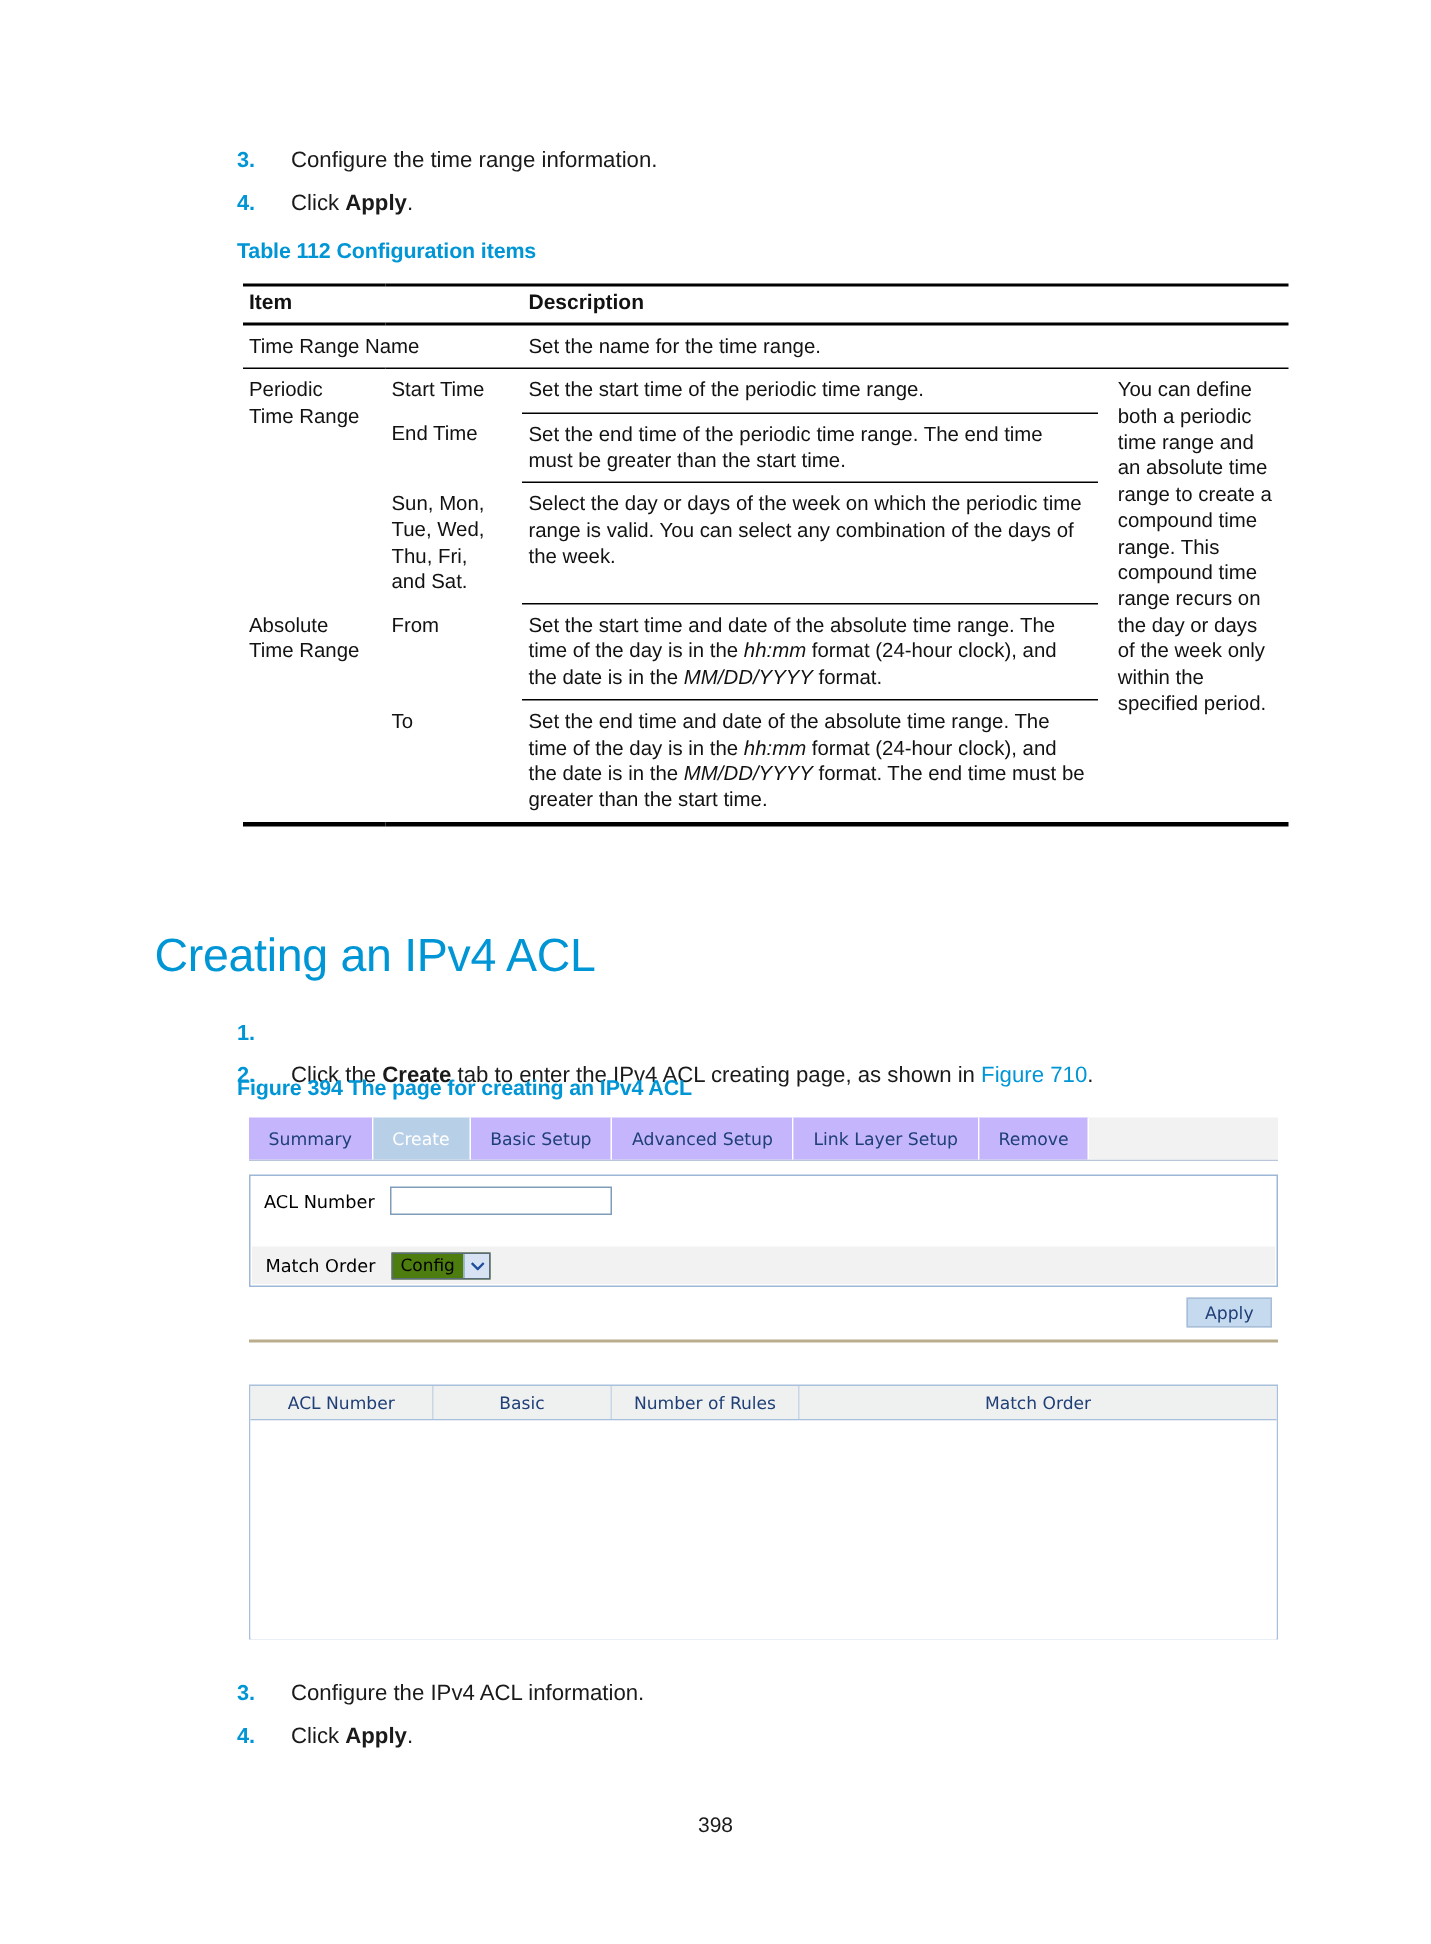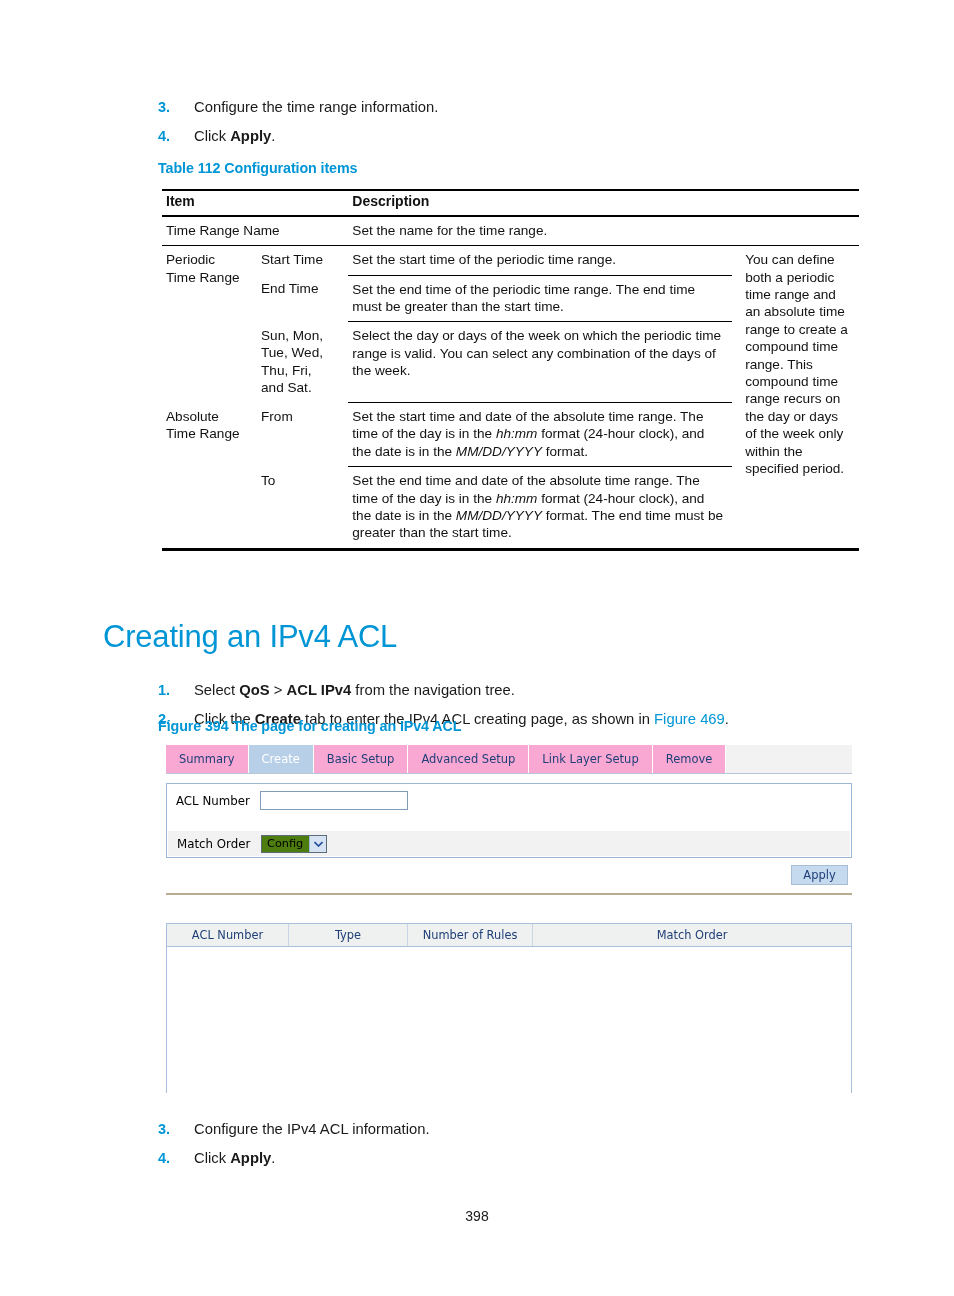--- a/index.html
+++ b/index.html
@@ -117,21 +117,21 @@
     display: flex;
     height: 28px;
     border-bottom: 1px solid #b9c6d9;
   }
   .tab {
     display: flex;
     align-items: center;
     justify-content: center;
     font-size: 11.5px;
     color: #1f3f77;
-    background: #f9a8d4;
+    background: #c4b5fd;
     border-right: 1px solid #ffffff;
     padding: 0 13px;
     height: 100%;
     box-sizing: border-box;
     white-space: nowrap;
   }
   .tab.active {
     background: #b8cfe8;
     color: #ffffff;
   }
@@ -353,25 +353,24 @@
         <td class="rule-bottom" style="padding:0;height:0;"></td>
       </tr>
     </tbody>
   </table>
 
   <h1 class="h1">Creating an IPv4 ACL</h1>
 
   <div class="steps" style="top:681px;">
     <div class="step">
       <span class="step-num">1.</span>
-      <span class="step-text"><span>Select </span><b>QoS</b><span> &gt; </span><b>ACL IPv4</b><span> from the navigation tree.</span></span>
     </div>
     <div class="step">
       <span class="step-num">2.</span>
-      <span class="step-text"><span>Click the </span><b>Create</b><span> tab to enter the IPv4 ACL creating page, as shown in </span><span style="color:#0096d6;">Figure 469</span><span>.</span></span>
+      <span class="step-text"><span>Click the </span><b>Create</b><span> tab to enter the IPv4 ACL creating page, as shown in </span><span style="color:#0096d6;">Figure 710</span><span>.</span></span>
     </div>
   </div>
 
   <div class="caption" style="left:158px; top:718px;">Figure 394 The page for creating an IPv4 ACL</div>
 
   <div class="shot">
 
     <div class="tabbar">
       <div class="tab">Summary</div>
       <div class="tab active">Create</div>
@@ -404,21 +403,21 @@
 
     <div class="apply-wrap">
       <div class="btn-apply">Apply</div>
     </div>
 
     <div class="hsep"></div>
 
     <div class="grid">
       <div class="grid-head">
         <div class="gc0">ACL Number</div>
-        <div class="gc1">Type</div>
+        <div class="gc1">Basic</div>
         <div class="gc2">Number of Rules</div>
         <div class="gc3">Match Order</div>
       </div>
       <div class="grid-body"></div>
     </div>
 
   </div>
 
   <div class="steps" style="top:1120px;">
     <div class="step">

